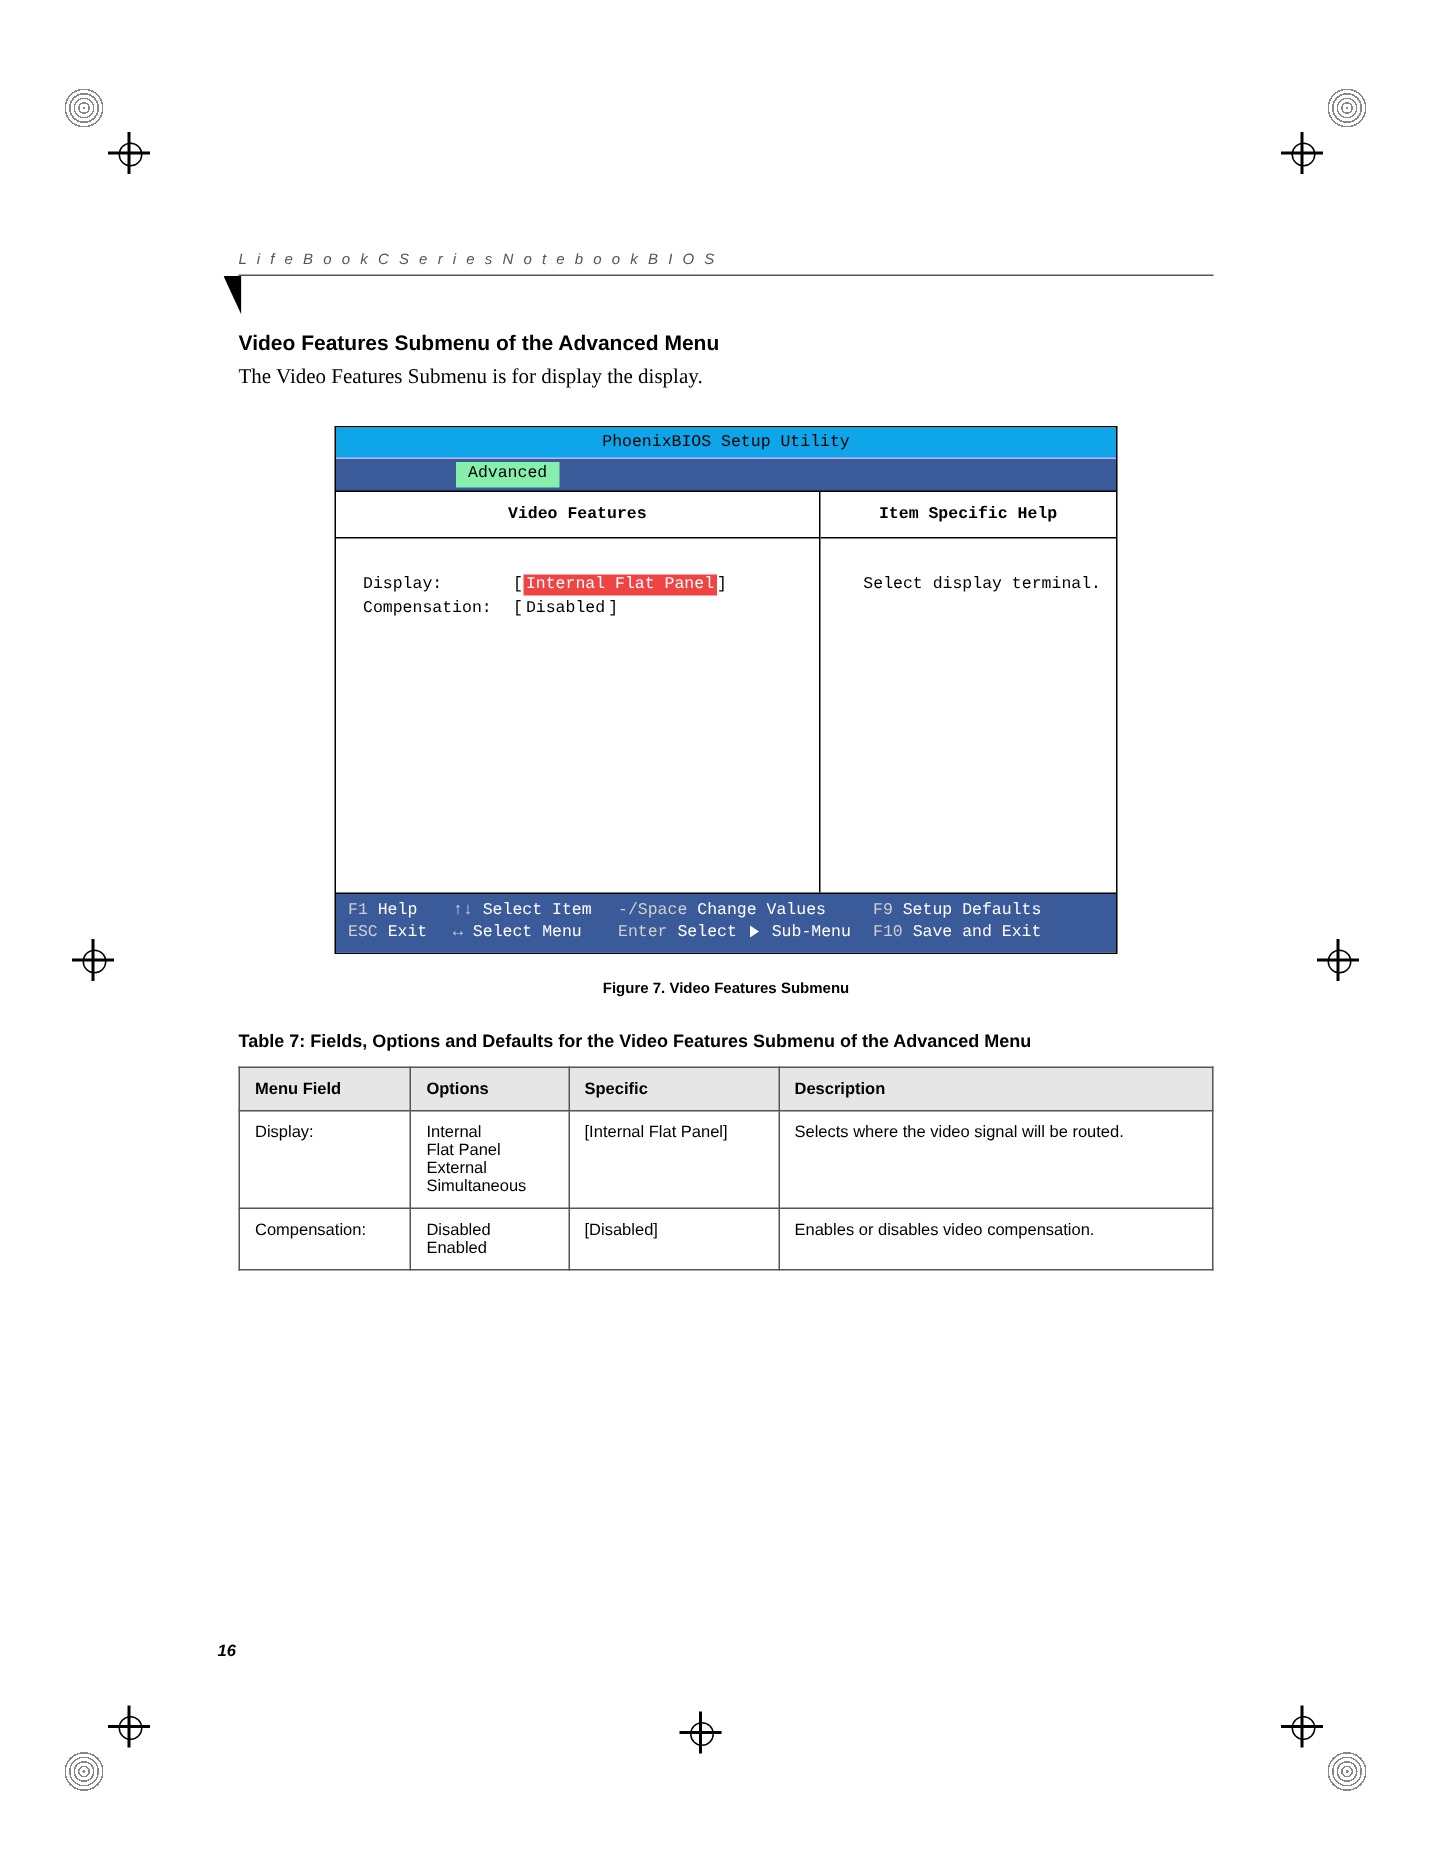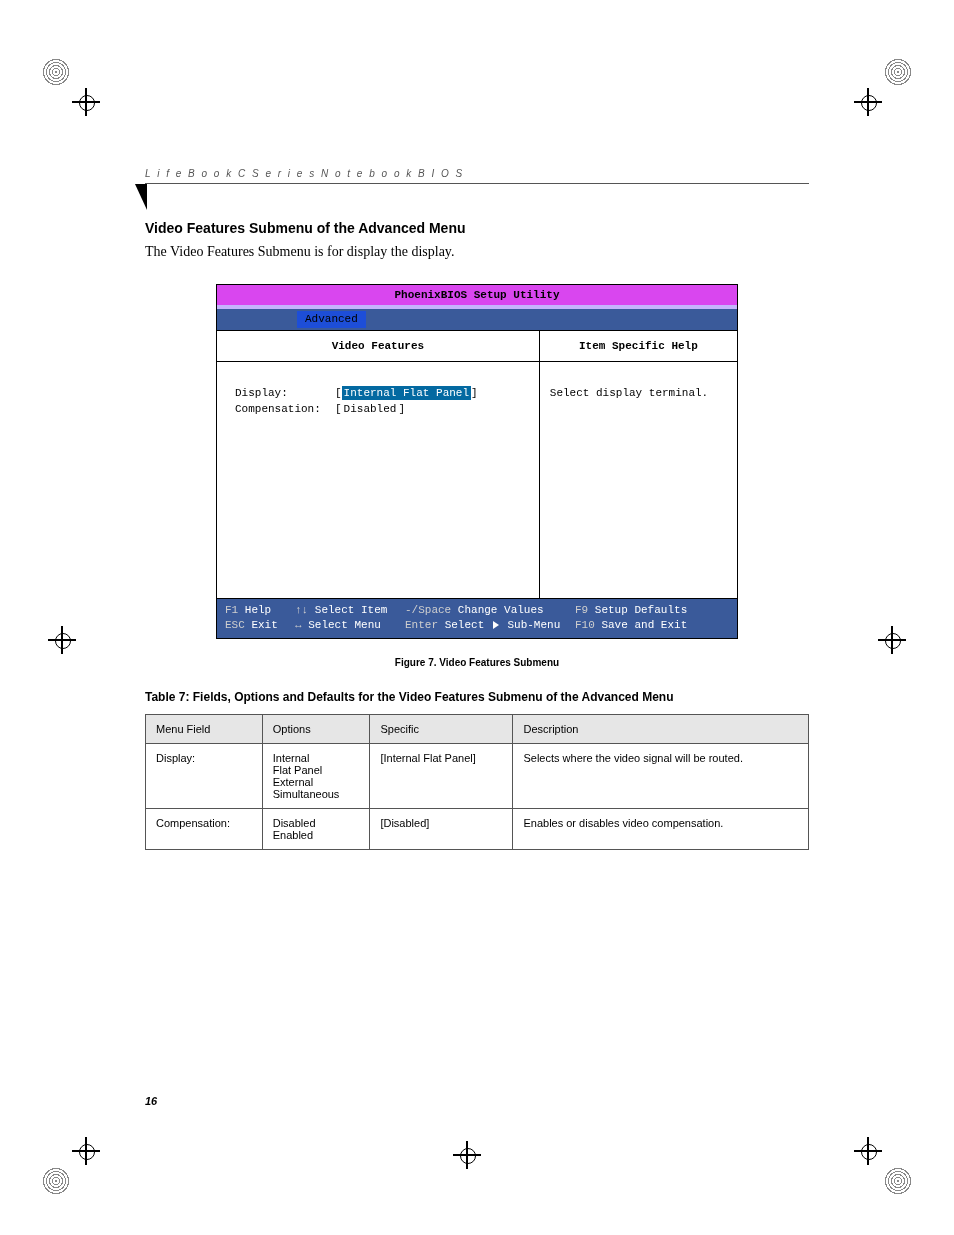--- a/index.html
+++ b/index.html
@@ -42,21 +42,21 @@
   }
   .reg-mark .cross::before { left: 9px; top: -4px; width: 2px; height: 28px; }
   .reg-mark .cross::after  { top: 9px; left: -4px; height: 2px; width: 28px; }
   .reg-mark .cross .ring {
     position: absolute; left: 3px; top: 3px; width: 14px; height: 14px;
     border: 1px solid #000; border-radius: 50%;
   }
 
   .page {
     position: absolute;
-    left: 145px;
+    left: 159px;
     right: 145px;
     top: 168px;
   }
   .running-head {
     font-family: Verdana, Geneva, sans-serif;
     font-style: italic;
     font-size: 10px;
     letter-spacing: 2px;
     color: #555;
     border-bottom: 1px solid #555;
@@ -87,35 +87,35 @@
   .bios {
     width: 520px;
     margin: 0 auto 18px auto;
     border: 1px solid #000;
     font-family: "Courier New", Courier, monospace;
     font-size: 11px;
     line-height: 1.3;
     background: #fff;
   }
   .bios-title {
-    background: #d946ef;
+    background: #0ea5e9;
     color: #000;
     text-align: center;
-    font-weight: bold;
+    font-weight: normal;
     padding: 3px 0;
-    border-bottom: 4px solid #c4b5fd;
+    border-bottom: 1px solid #c4b5fd;
   }
   .bios-menubar {
     background: #3a5a9a;
     color: #fff;
     padding: 2px 0 2px 80px;
     border-bottom: 1px solid #000;
   }
   .bios-menubar .tab {
-    background: #1d4ed8;
+    background: #86efac;
     color: #000;
     padding: 1px 8px;
     display: inline-block;
   }
   .bios-body {
     display: flex;
     border-bottom: 1px solid #000;
   }
   .bios-left {
     width: 62%;
@@ -128,30 +128,30 @@
     text-align: center;
     font-weight: bold;
     padding: 8px 0;
     border-bottom: 1px solid #000;
   }
   .bios-content-left {
     padding: 24px 18px 180px 18px;
   }
   .bios-content-right {
     padding: 24px 10px 180px 10px;
-    text-align: left;
+    text-align: right;
   }
   .bios-row { display: flex; margin-bottom: 2px; }
   .bios-label { width: 100px; }
   .bios-val-sel {
     display: inline-block;
     padding: 0 2px;
   }
   .bios-val-sel.highlight {
-    background: #0369a1; color: #fff;
+    background: #ef4444; color: #fff;
   }
   .bios-footer {
     background: #3a5a9a;
     color: #fff;
     padding: 4px 8px 6px 8px;
   }
   .bios-footer-row { display: flex; }
   .bf-col { white-space: nowrap; }
   .bf-c1 { width: 70px; }
   .bf-c2 { width: 110px; }
@@ -189,21 +189,21 @@
     font-size: 11px;
   }
   table.fields th, table.fields td {
     border: 1px solid #555;
     padding: 8px 10px;
     text-align: left;
     vertical-align: top;
   }
   table.fields th {
     background: #e6e6e6;
-    font-weight: normal;
+    font-weight: bold;
   }
   table.fields td.opts { white-space: pre-line; }
 
   .page-number {
     position: absolute;
     left: 145px;
     bottom: 128px;
     font-family: Verdana, Geneva, sans-serif;
     font-style: italic;
     font-weight: bold;

